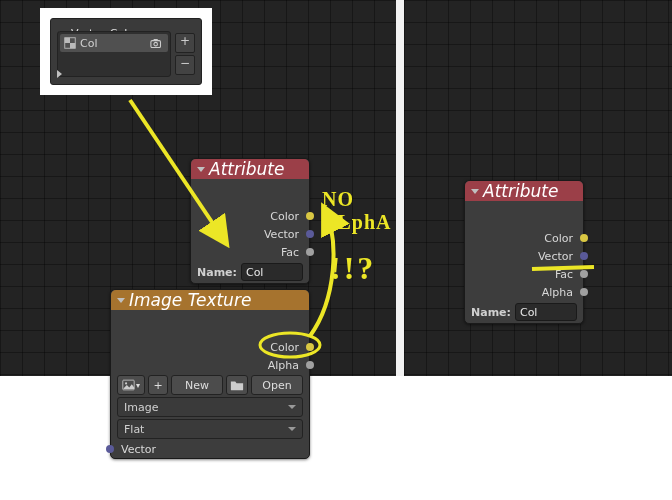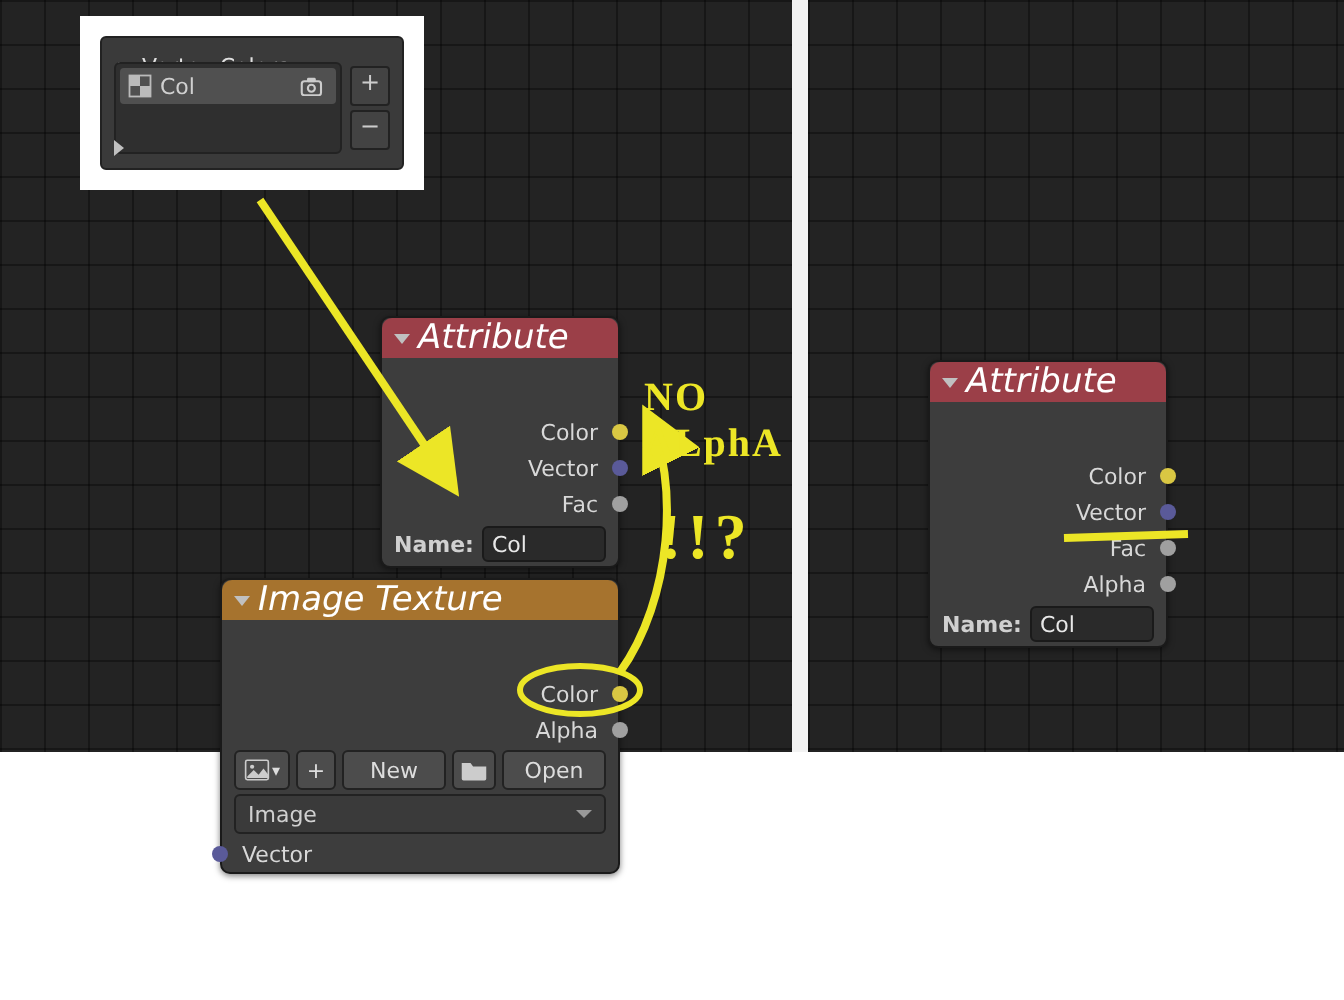--- a/index.html
+++ b/index.html
@@ -336,20 +336,26 @@
           <div class="node-btn" style="flex:1;">
             <span>Open</span>
           </div>
         </div>
         <div class="node-field-row">
           <div class="node-select">
             <span>Image</span>
             <span class="chev-down"></span>
           </div>
         </div>
+        <div class="node-field-row">
+          <div class="node-select">
+            <span>Flat</span>
+            <span class="chev-down"></span>
+          </div>
+        </div>
         <div class="node-socket-row left">
           <span class="socket left s-blue"></span>
           <span>Vector</span>
         </div>
       </div>
     </div>
 
     <svg class="anno-svg" width="396" height="500">
       <defs>
         <marker id="ah" viewBox="0 0 10 10" refX="8" refY="5" markerWidth="8" markerHeight="8" orient="auto">

